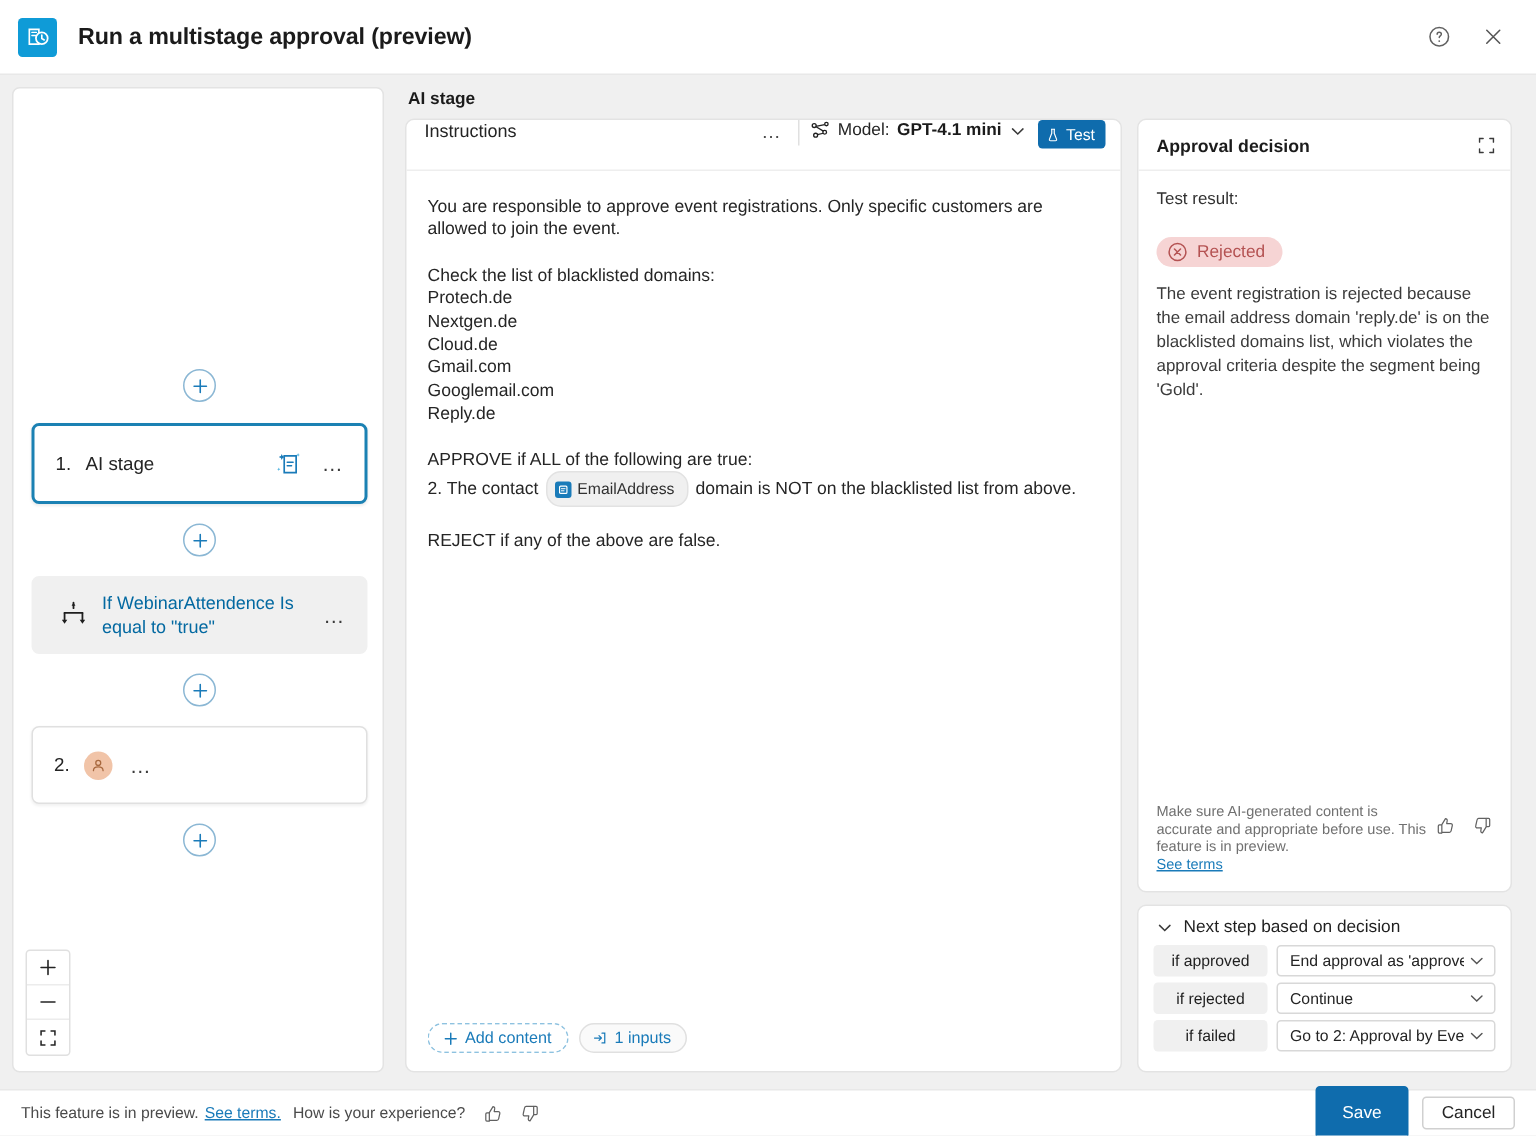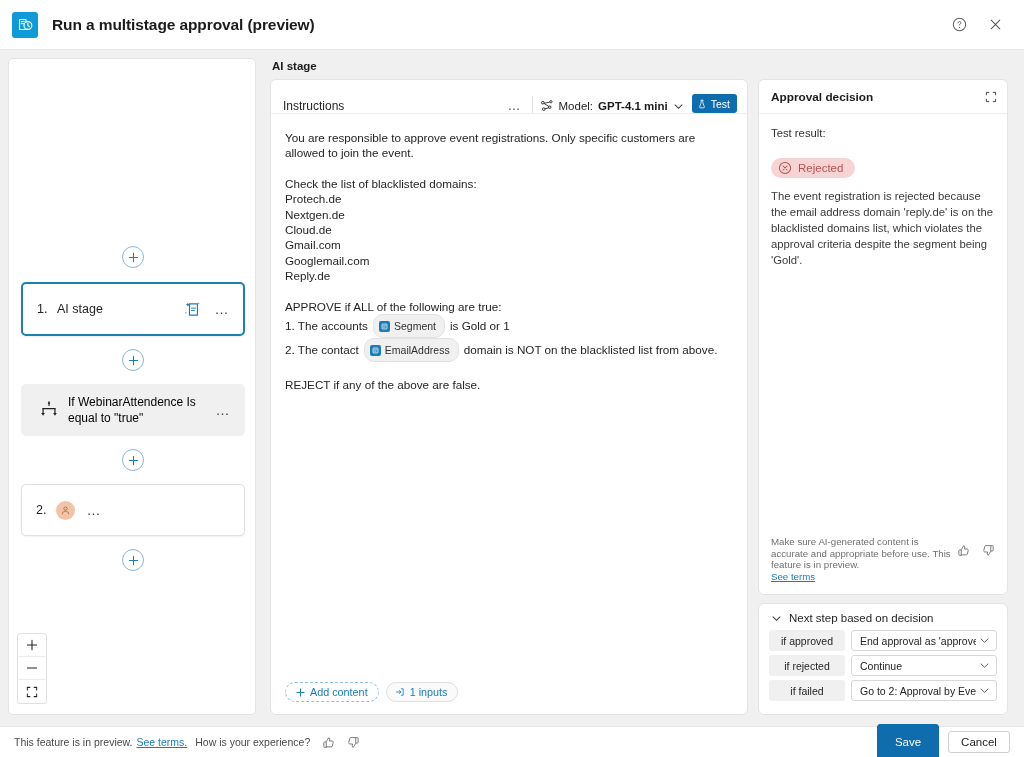--- a/index.html
+++ b/index.html
@@ -55,21 +55,21 @@
     min-height: 54px;
   }
   .stage-card.plain {
     background: #ffffff; border: 1px solid #e0e0e0; box-shadow: 0 1px 2px rgba(0,0,0,.06);
   }
   .stage-card.grey {
     background: #f0f0f0; border: 1px solid #f0f0f0;
   }
   .stage-num { font-size: 12.5px; color: #242424; width: 20px; flex: 0 0 auto; }
   .stage-label { font-size: 12.5px; color: #242424; flex: 1 1 auto; line-height: 1.35; padding-right: 6px; }
-  .stage-label.cond { font-size: 12px; color: #000000; }
+  .stage-label.cond { font-size: 12px; color: #0369a1; }
   .stage-icon { flex: 0 0 auto; width: 22px; height: 22px; display:flex; align-items:center; justify-content:center; }
   .branch-icon { flex: 0 0 auto; width: 26px; height: 26px; display:flex; align-items:center; justify-content:center; margin-right: 6px; }
   .avatar {
     width: 19px; height: 19px; border-radius: 50%; background: #f1c4a8;
     display: flex; align-items: center; justify-content: center; flex: 0 0 auto;
   }
   .ellipsis {
     flex: 0 0 auto; width: 22px; height: 22px; margin-left: 8px;
     display: flex; align-items: center; justify-content: center;
     color: #3b3b3b; font-size: 14px; letter-spacing: 1px; cursor: pointer;
@@ -90,21 +90,21 @@
   .mid-label {
     position: absolute; left: 272px; top: 60px;
     font-size: 11.5px; font-weight: 700; color: #1b1b1b;
   }
   .instructions-panel {
     position: absolute; left: 270px; top: 79px; width: 478px; height: 636px;
     background: #fff; border: 1px solid #e3e3e3; border-radius: 6px;
     display: flex; flex-direction: column;
   }
   .instr-header {
-    height: 34px; display: flex; align-items: flex-end; padding: 0 10px 0 12px;
+    height: 34px; display: flex; align-items: flex-start; padding: 0 10px 0 12px;
     border-bottom: 1px solid #eeeeee;
   }
   .instr-title { font-size: 12px; color: #242424; flex: 1 1 auto; }
   .header-ellipsis { color: #4a4a4a; font-size: 13px; letter-spacing: 1px; cursor: pointer; padding: 0 8px; }
   .hdr-sep { width: 1px; height: 17px; background: #e0e0e0; margin: 0 7px 0 2px; }
   .model-wrap { display: flex; align-items: center; gap: 5px; }
   .model-label { font-size: 11.5px; color: #242424; }
   .model-value { font-size: 11.5px; color: #1b1b1b; font-weight: 700; }
   .chev { color: #3a3a3a; display:flex; cursor: pointer; }
   .test-btn {
@@ -372,33 +372,20 @@
       <div class="spacer"></div>
       <div class="p">Check the list of blacklisted domains:</div>
       <div class="p">Protech.de</div>
       <div class="p">Nextgen.de</div>
       <div class="p">Cloud.de</div>
       <div class="p">Gmail.com</div>
       <div class="p">Googlemail.com</div>
       <div class="p">Reply.de</div>
       <div class="spacer"></div>
       <div class="p">APPROVE if ALL of the following are true:</div>
-      <div class="tokenline">
-        <span class="p">1. The accounts</span>
-        <span class="token">
-          <span class="token-sq">
-            <svg width="7" height="7" viewBox="0 0 8 8" fill="none">
-                <rect x="1.2" y="1.2" width="5.6" height="5.6" rx="0.8" stroke="#fff" stroke-width="0.9"></rect>
-                <path d="M2.6 3.2h2.8M2.6 4.8h2" stroke="#fff" stroke-width="0.75" stroke-linecap="round"></path>
-              </svg>
-          </span>
-          <span>Segment</span>
-        </span>
-        <span class="p">is Gold or 1</span>
-      </div>
       <div class="tokenline">
         <span class="p">2. The contact</span>
         <span class="token">
           <span class="token-sq">
             <svg width="7" height="7" viewBox="0 0 8 8" fill="none">
                 <rect x="1.2" y="1.2" width="5.6" height="5.6" rx="0.8" stroke="#fff" stroke-width="0.9"></rect>
                 <path d="M2.6 3.2h2.8M2.6 4.8h2" stroke="#fff" stroke-width="0.75" stroke-linecap="round"></path>
               </svg>
           </span>
           <span>EmailAddress</span>

